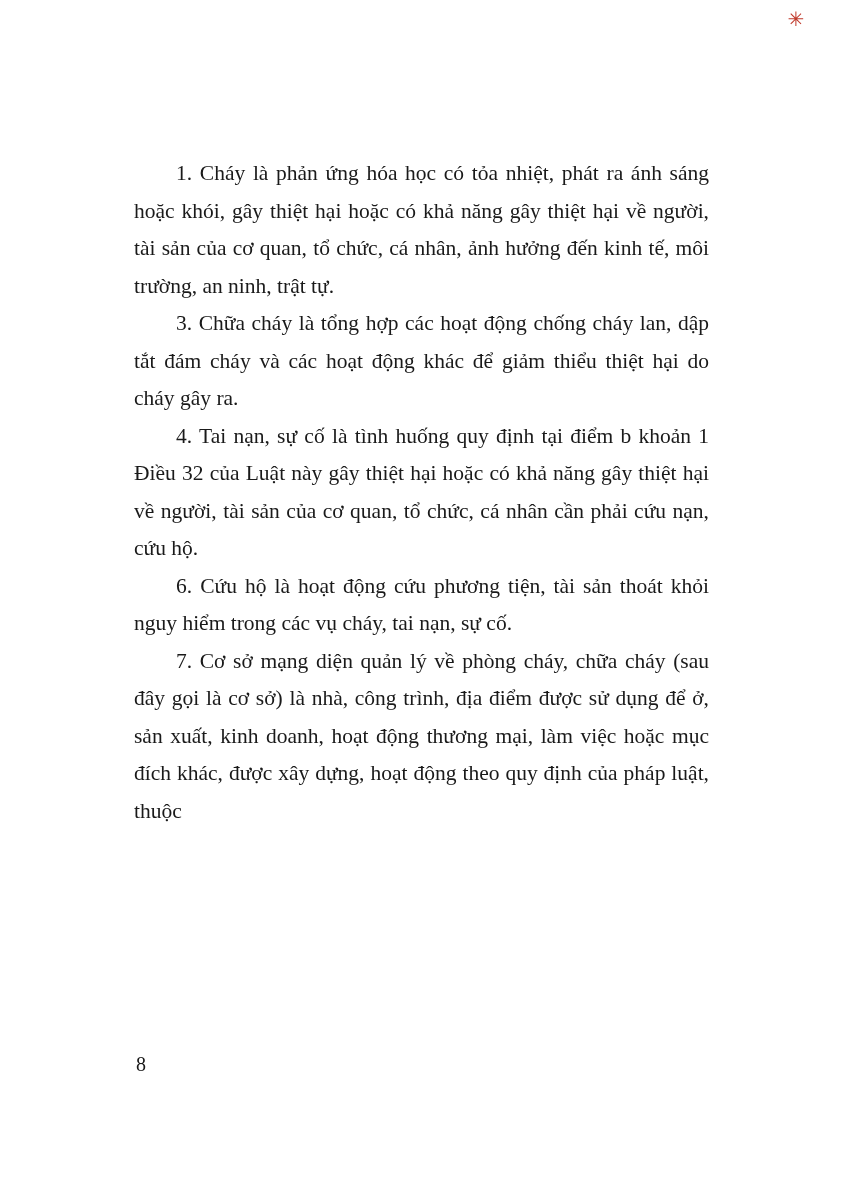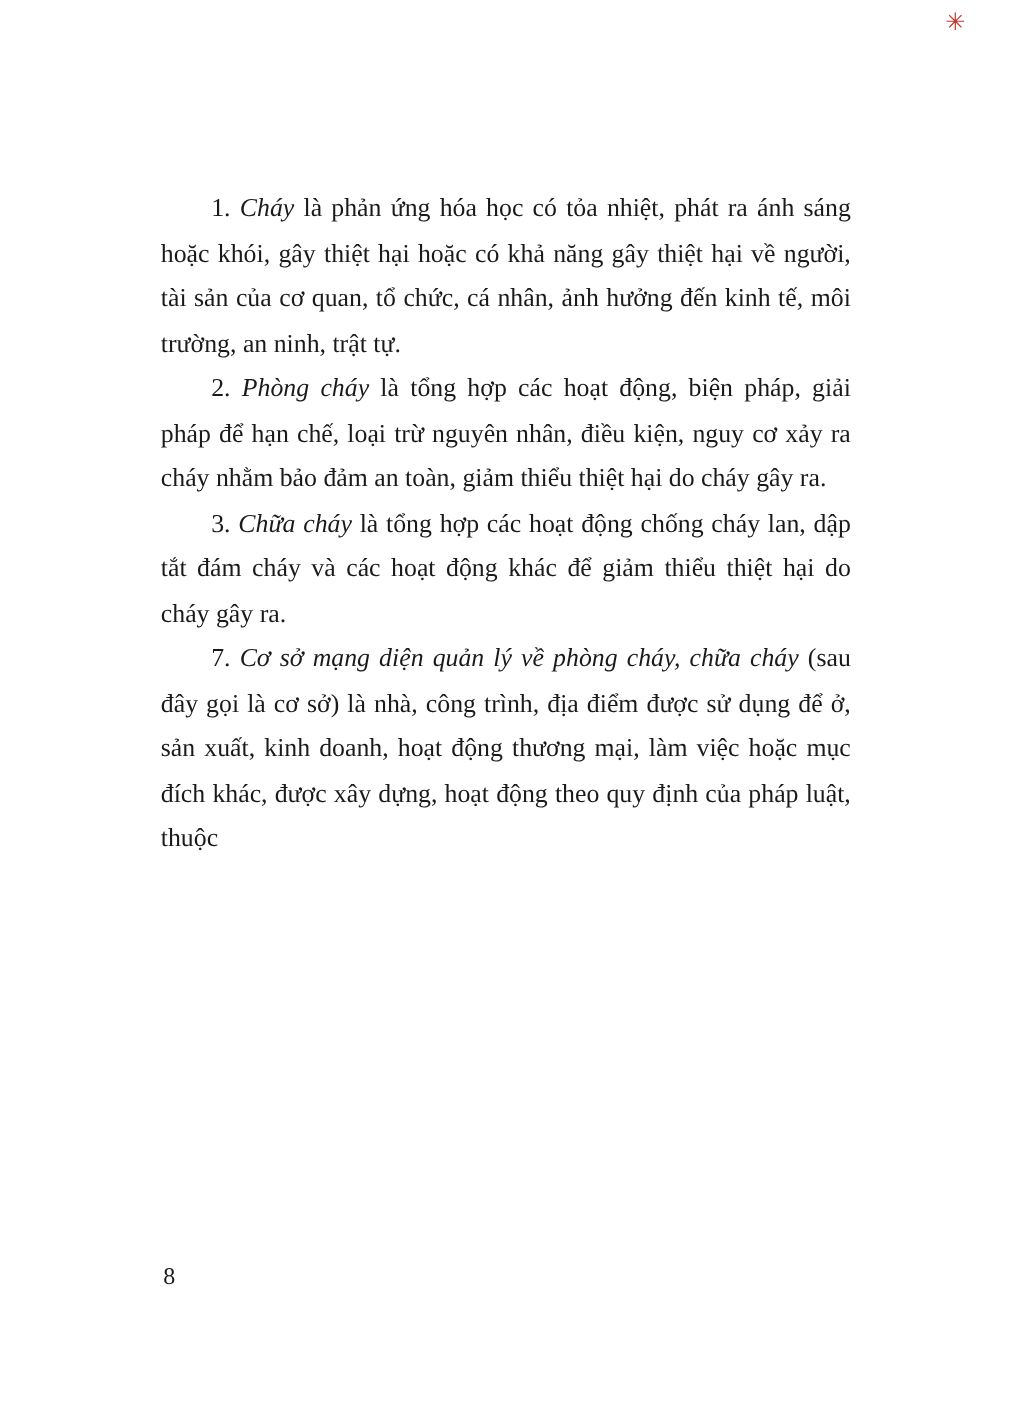--- a/index.html
+++ b/index.html
@@ -48,21 +48,20 @@
     margin: 0 0 0 0;
     text-align: justify;
     text-justify: inter-word;
     font-size: 21.5px;
     line-height: 37.5px;
     text-indent: 42px;
     hyphens: none;
   }
 
   .para .term {
-    font-style: italic;
   }
 
   .footer {
     position: absolute;
     left: 136px;
     top: 1052px;
     font-size: 20px;
     line-height: 24px;
     color: #1a1a1a;
   }
@@ -74,32 +73,36 @@
 
   <div class="corner-mark">✳</div>
 
   <div class="content">
 
     <p class="para">
       <span>1.</span>
       <span class="term">Cháy</span><span> là phản ứng hóa học có tỏa nhiệt, phát ra ánh sáng hoặc khói, gây thiệt hại hoặc có khả năng gây thiệt hại về người, tài sản của cơ quan, tổ chức, cá nhân, ảnh hưởng đến kinh tế, môi trường, an ninh, trật tự.</span>
     </p>
 
-    <p class="para">
-      <span>2.</span>
-      <span class="term">Phòng cháy</span><span> là tổng hợp các hoạt động, biện pháp, giải pháp để hạn chế, loại trừ nguyên nhân, điều kiện, nguy cơ xảy ra cháy nhằm bảo đảm an toàn, giảm thiểu thiệt hại do cháy gây ra.</span>
-    </p>
 
     <p class="para">
       <span>3.</span>
       <span class="term">Chữa cháy</span><span> là tổng hợp các hoạt động chống cháy lan, dập tắt đám cháy và các hoạt động khác để giảm thiểu thiệt hại do cháy gây ra.</span>
     </p>
 
+    <p class="para">
+      <span>4.</span>
+      <span class="term">Tai nạn, sự cố</span><span> là tình huống quy định tại điểm b khoản 1 Điều 32 của Luật này gây thiệt hại hoặc có khả năng gây thiệt hại về người, tài sản của cơ quan, tổ chức, cá nhân cần phải cứu nạn, cứu hộ.</span>
+    </p>
 
 
+    <p class="para">
+      <span>6.</span>
+      <span class="term">Cứu hộ</span><span> là hoạt động cứu phương tiện, tài sản thoát khỏi nguy hiểm trong các vụ cháy, tai nạn, sự cố.</span>
+    </p>
 
     <p class="para">
       <span>7.</span>
       <span class="term">Cơ sở mạng diện quản lý về phòng cháy, chữa cháy</span><span> (sau đây gọi là cơ sở) là nhà, công trình, địa điểm được sử dụng để ở, sản xuất, kinh doanh, hoạt động thương mại, làm việc hoặc mục đích khác, được xây dựng, hoạt động theo quy định của pháp luật, thuộc</span>
     </p>
 
   </div>
 
   <div class="footer">8</div>
 

